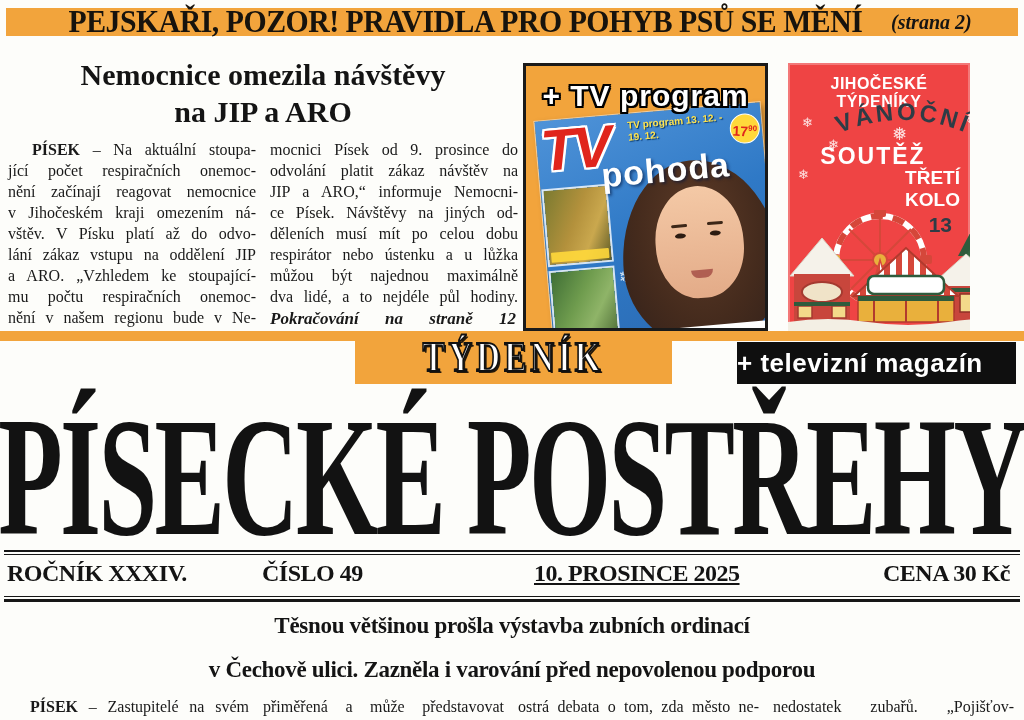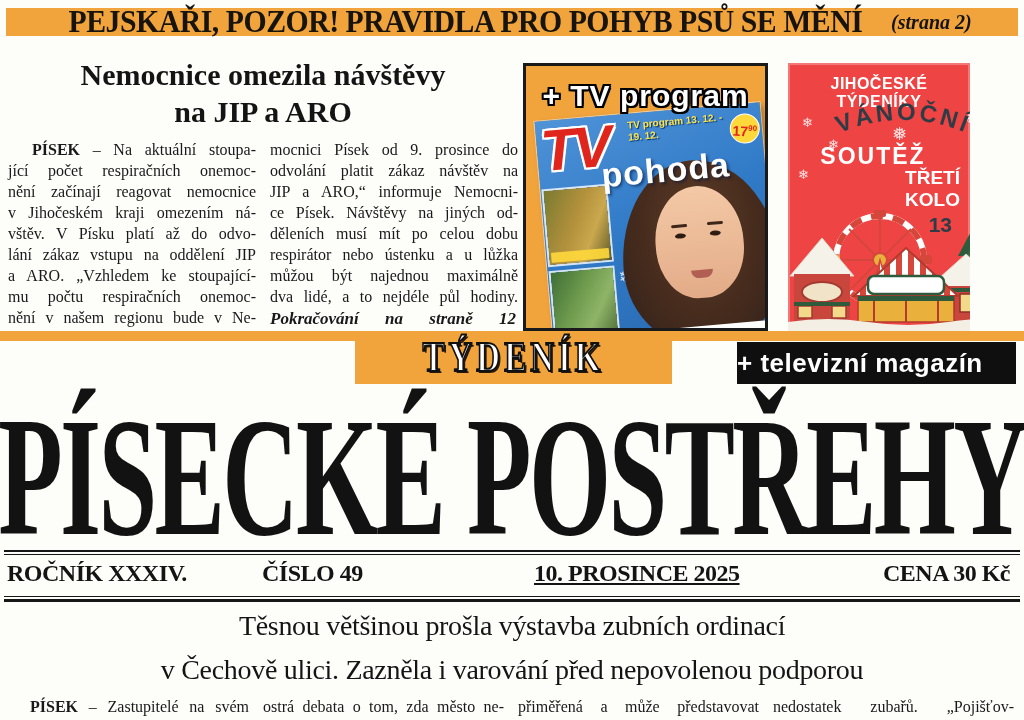--- a/index.html
+++ b/index.html
@@ -162,21 +162,21 @@
   .ii  { left:258px; }
   .idt { left:530px;text-decoration:underline; }
   .ip  { right:10px; }
   .rule-mid { position:absolute; left:4px; top:596px; width:1016px; }
   .rule-mid .r1 { height:1px; background:#161616; }
   .rule-mid .r2 { height:3px; background:#161616; margin-top:2px; }
 
   
   .headline2 {
     position:absolute; left:0; top:604px; width:1024px; text-align:center;
-    font-weight:normal; font-size:28px; line-height:44px; white-space:pre-line; letter-spacing:-0.3px;
+    font-weight:bold; font-size:23px; line-height:44px; white-space:pre-line; letter-spacing:-0.3px;
   }
   .bottom-cols { position:absolute; left:8px; top:697px; width:1008px; height:23px; display:flex; gap:14px; overflow:hidden; }
   .bottom-cols .bc {
     width:241px; font-size:16px; line-height:20px; color:#191919;
     text-align:justify; text-align-last:justify; white-space:nowrap;
   }
   .bottom-cols .bc.first { text-indent:22px; white-space:nowrap; }
 </style>
 </head>
 <body>
@@ -361,18 +361,18 @@
   </div>
   <div class="rule-mid">
       <div class="r1"></div>
       <div class="r2"></div>
     </div>
 
   <div class="headline2">Těsnou většinou prošla výstavba zubních ordinací
 v Čechově ulici. Zazněla i varování před nepovolenou podporou</div>
   <div class="bottom-cols">
     <div class="bc first"><span class="lead-word">PÍSEK</span><span> – Zastupitelé na svém</span></div>
+    <div class="bc">přiměřená a může představovat</div>
     <div class="bc">ostrá debata o tom, zda město ne-</div>
-    <div class="bc">přiměřená a může představovat</div>
     <div class="bc">nedostatek zubařů. „Pojišťov-</div>
   </div>
 
 </div>
 
 </body></html>

